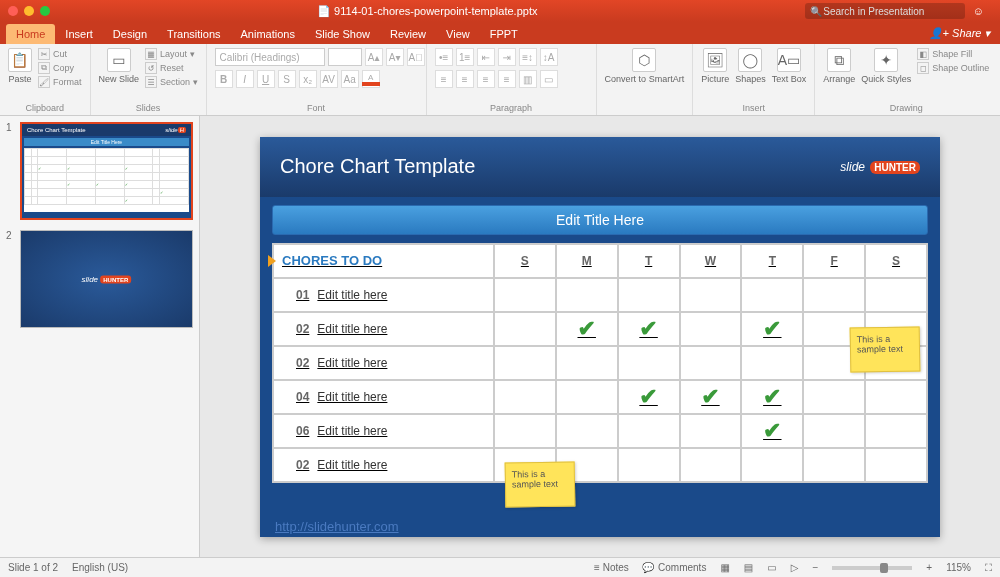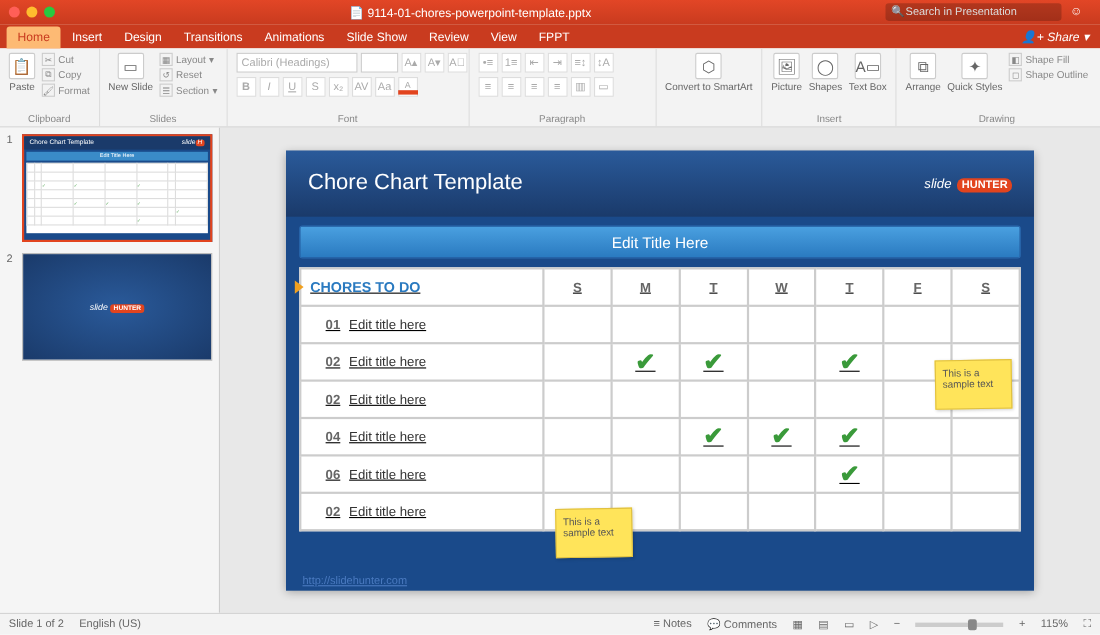--- a/index.html
+++ b/index.html
@@ -58,21 +58,21 @@
 .chart-table th, .chart-table td { border: 2px solid #ccc; height: 34px; text-align: center; font-size: 12px; position: relative; }
 .chart-table th.chores { text-align: left; padding-left: 8px; color: #2a7ac0; font-size: 13px; width: 200px; }
 .chart-table th.day { color: #666; width: 56px; }
 .chart-table td.num { text-align: left; padding-left: 22px; color: #333; }
 .chart-table td.num b { color: #666; margin-right: 8px; }
 .marker { position: absolute; left: -6px; top: 50%; transform: translateY(-50%); width: 0; height: 0; border-top: 6px solid transparent; border-bottom: 6px solid transparent; border-left: 8px solid #f0a020; }
 .check { color: #3a9a3a; font-size: 22px; font-weight: bold; }
 .sticky { position: absolute; width: 70px; height: 45px; background: #ffe45a; border: 1px solid #e0c040; font-size: 9px; padding: 6px; color: #555; box-shadow: 1px 1px 3px rgba(0,0,0,.2); transform: rotate(-1deg); z-index: 5; }
 .sticky.s1 { right: 20px; top: 190px; }
 .sticky.s2 { left: 245px; bottom: 30px; }
-.hyperlink { position: absolute; bottom: 3px; left: 15px; font-size: 10px; color: #4a7ac0; text-decoration: underline; }
+.hyperlink { position: absolute; bottom: 3px; left: 15px; font-size: 13px; color: #4a7ac0; text-decoration: underline; }
 
 .statusbar { height: 20px; background: #f3f3f3; border-top: 1px solid #ccc; display: flex; align-items: center; padding: 0 8px; font-size: 10px; color: #666; gap: 14px; }
 .statusbar .spacer { flex: 1; }
 .statusbar .btn { cursor: pointer; }
 .zoom-slider { width: 80px; height: 4px; background: #ccc; position: relative; }
 .zoom-slider .handle { position: absolute; left: 60%; top: -3px; width: 8px; height: 10px; background: #888; border-radius: 2px; }
 </style>
 </head>
 <body>
 

